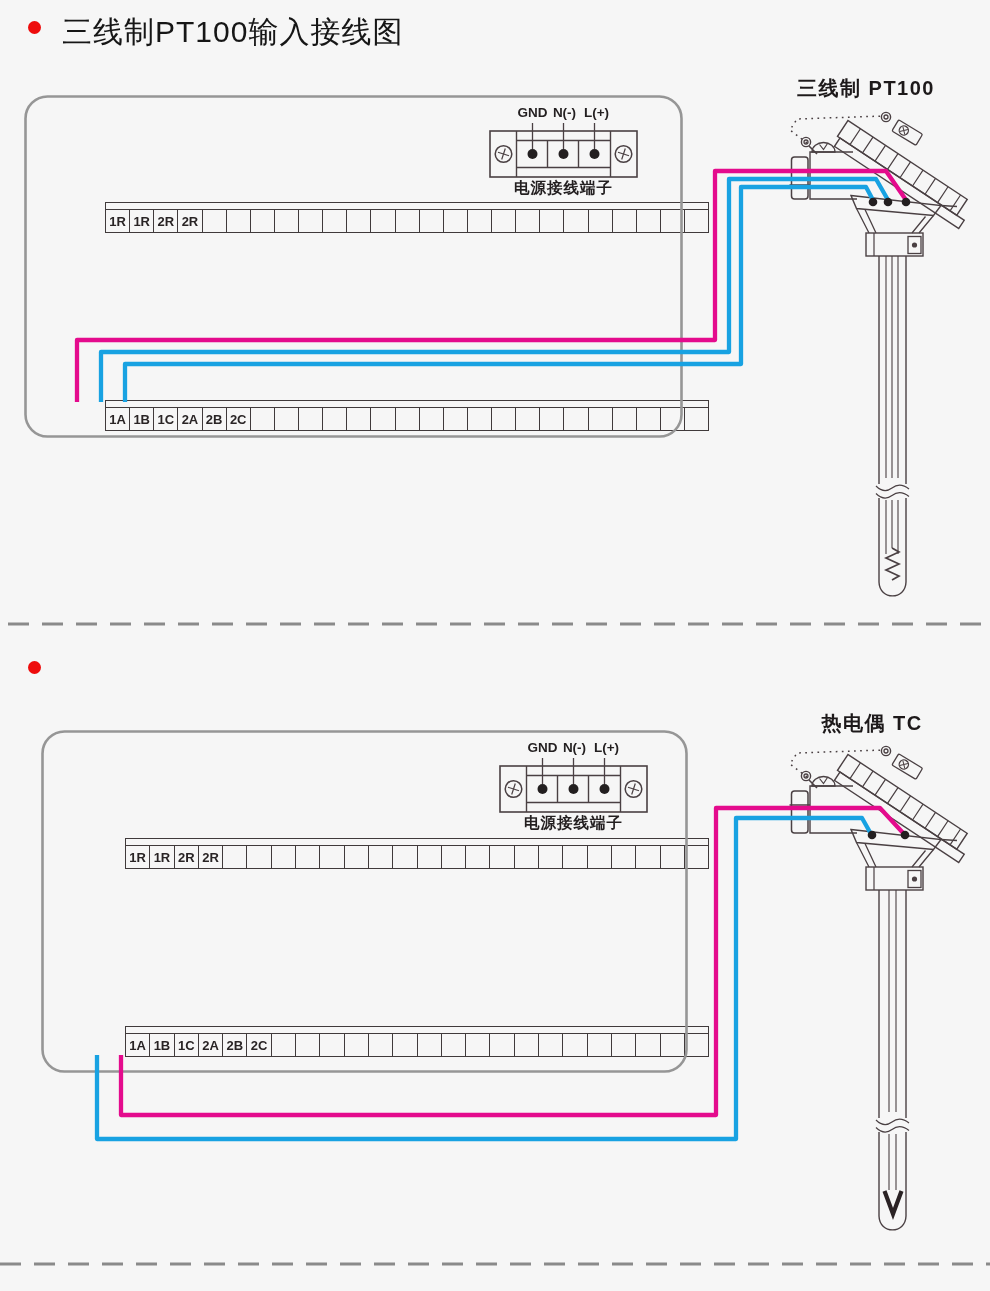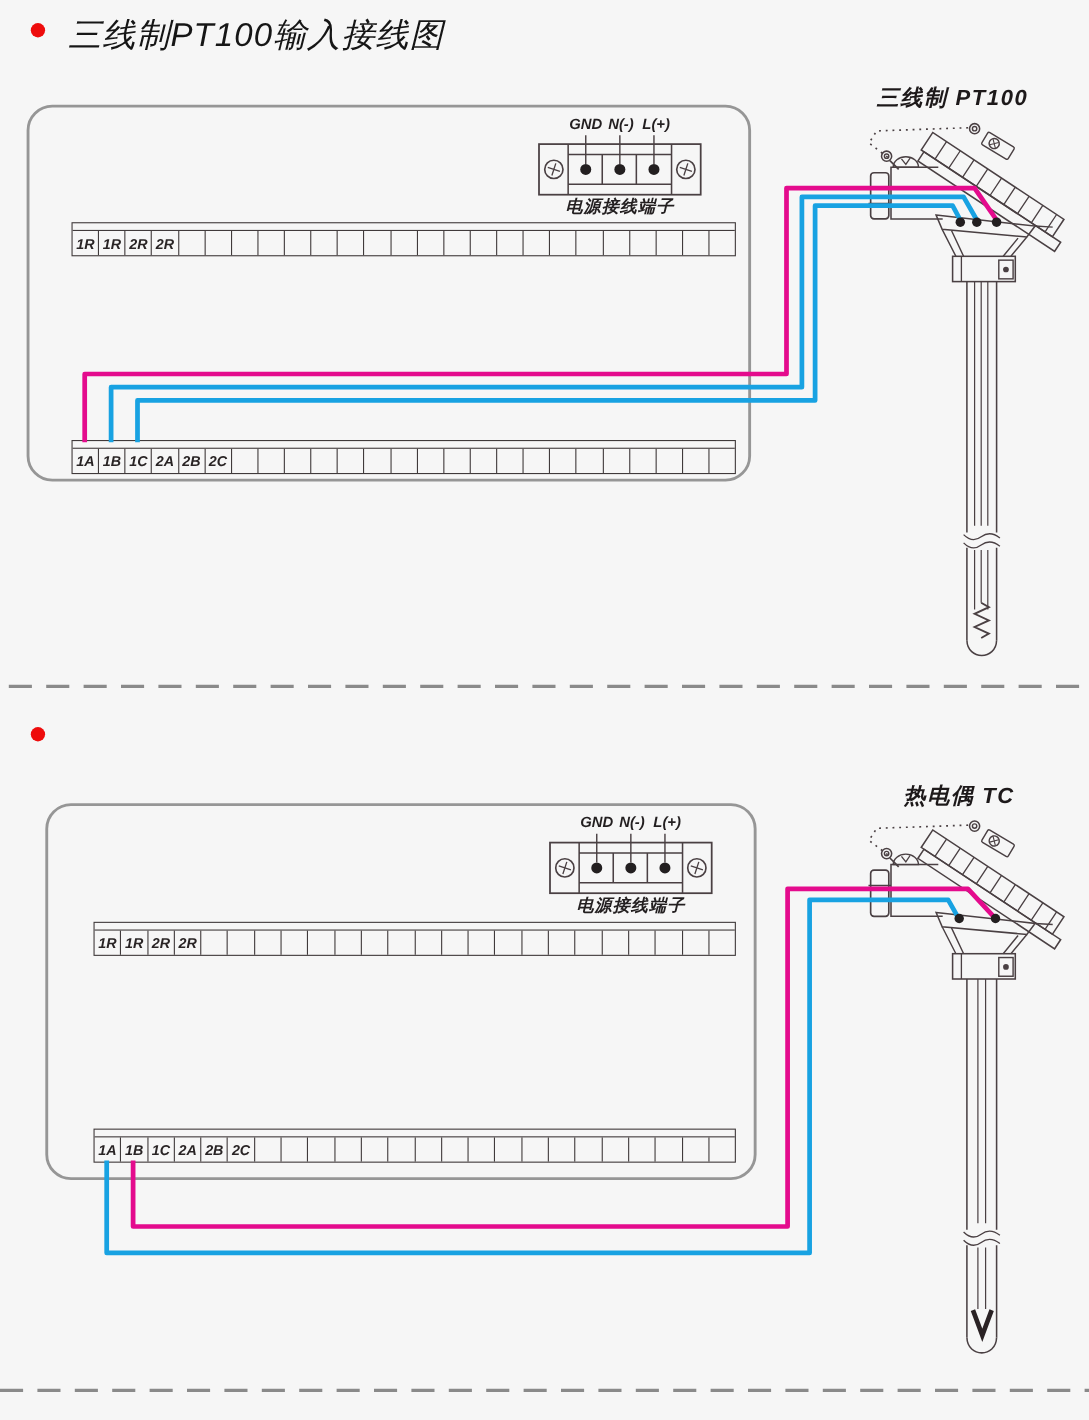--- a/index.html
+++ b/index.html
@@ -1,22 +1,22 @@
 <!DOCTYPE html>
 <html><head>
 <meta charset="utf-8">
 <style>
   html,body{margin:0;padding:0;}
   .page{position:relative;width:990px;height:1291px;background:#f6f6f6;overflow:hidden;
-        font-family:"Liberation Sans","DejaVu Sans",sans-serif;font-style:italic;}
+        font-family:"Liberation Sans","DejaVu Sans",sans-serif;}
   .title{position:absolute;left:62px;font-size:30px;font-weight:500;color:#161616;
          letter-spacing:1px;white-space:nowrap;z-index:1;}
   .bullet{position:absolute;width:13px;height:13px;border-radius:50%;background:#ee0c0c;z-index:1;}
   .strip{position:absolute;z-index:2;border:1.5px solid #403a3b;display:flex;flex-direction:column;
-         box-sizing:border-box;background:transparent;}
+         box-sizing:border-box;background:transparent;margin-left:40px;}
   .strip .band{height:6px;border-bottom:1.5px solid #403a3b;}
   .strip .cells{flex:1;display:flex;}
   .strip .cell{flex:1;border-right:1.4px solid #403a3b;display:flex;align-items:center;
                justify-content:center;font-size:13px;font-weight:bold;color:#292425;
                font-family:"Liberation Sans","DejaVu Sans",sans-serif;}
   .strip .cell:last-child{border-right:none;}
   svg.art{position:absolute;left:0;top:0;z-index:3;pointer-events:none;}
   text{font-family:"Liberation Sans","DejaVu Sans",sans-serif;}
 </style>
 </head>

